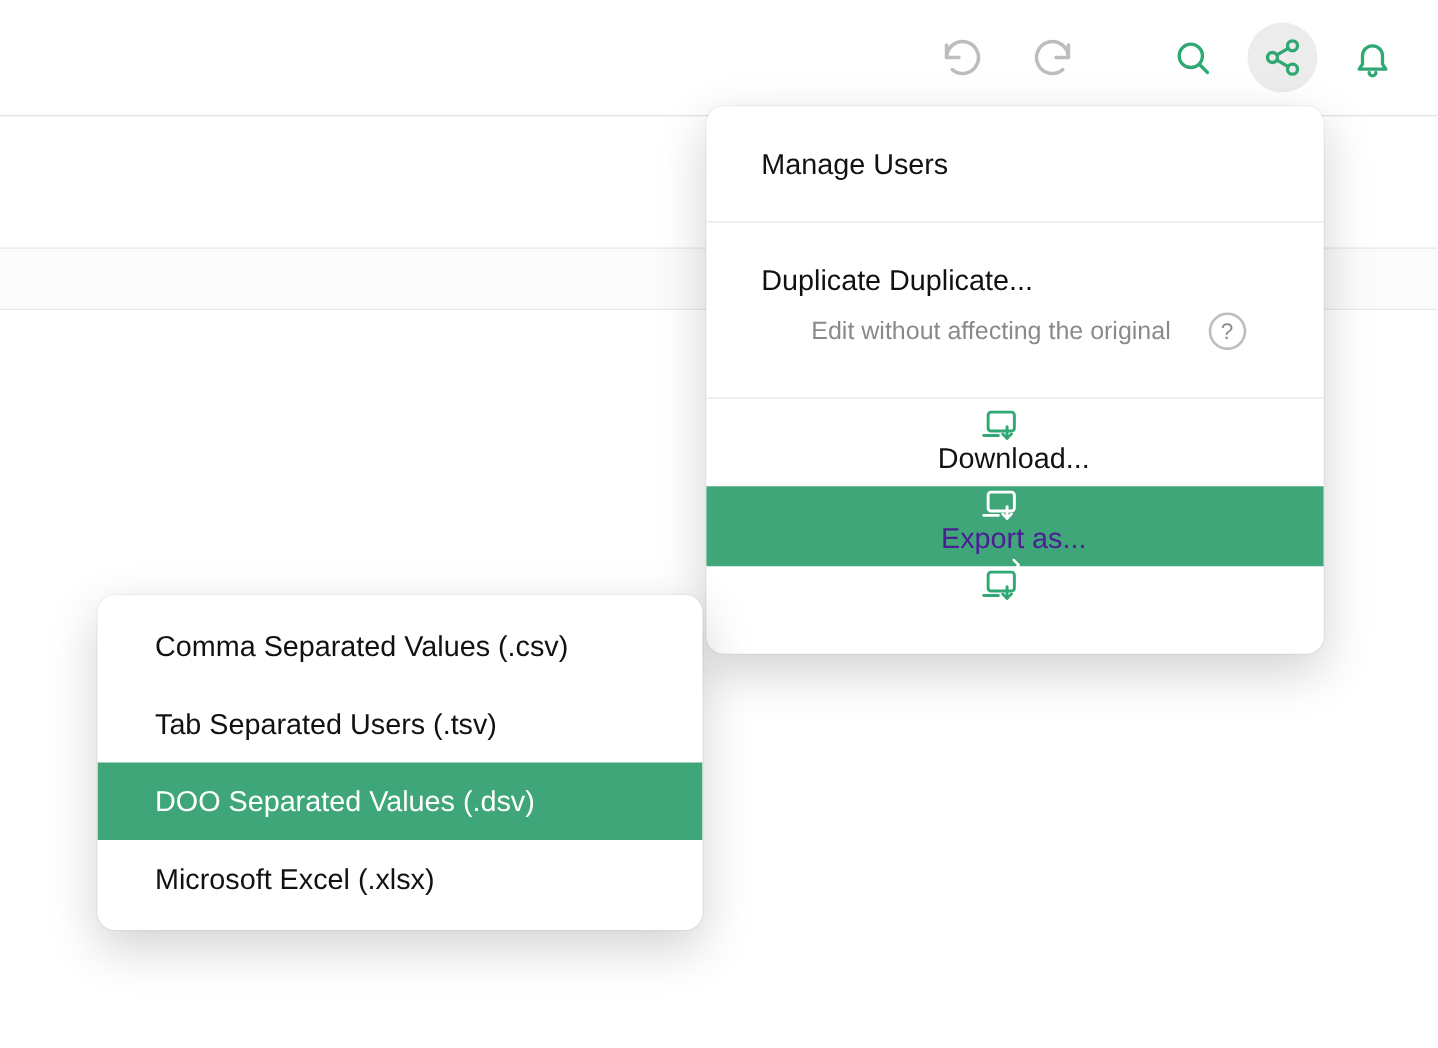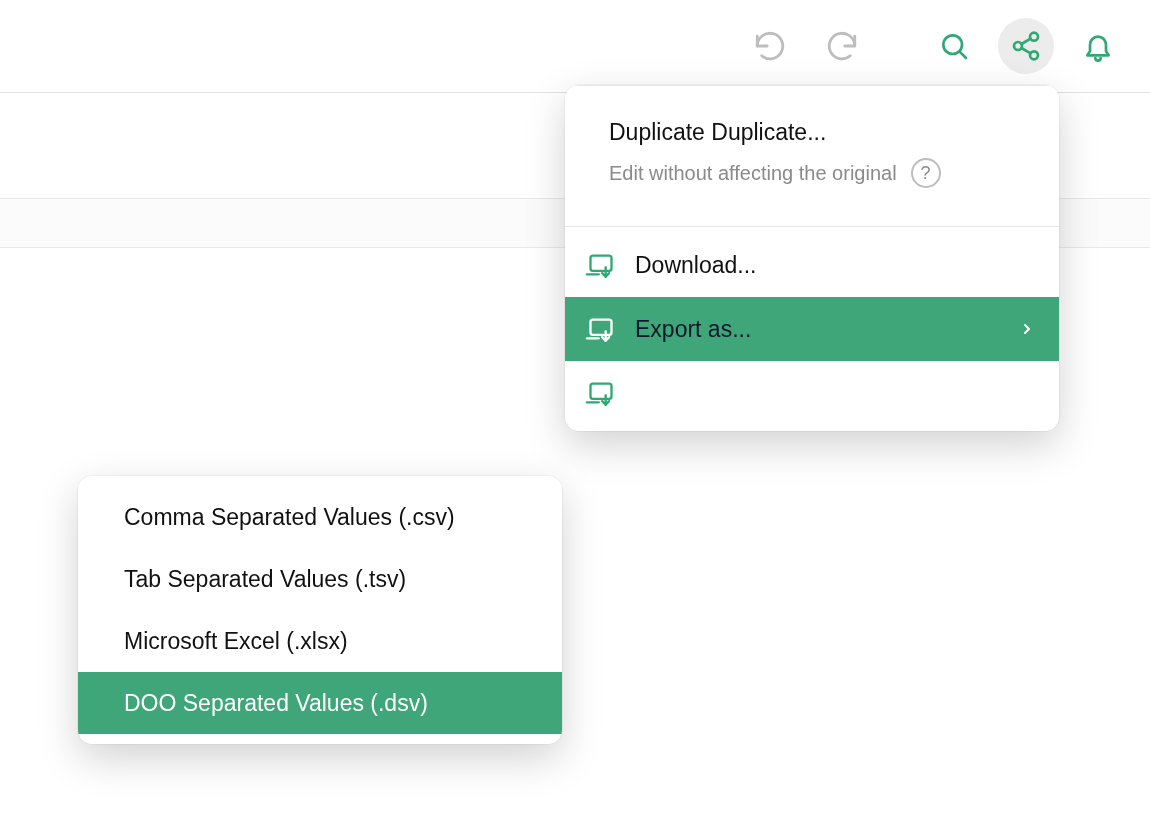--- a/index.html
+++ b/index.html
@@ -38,30 +38,31 @@
       overflow: hidden;
       font-size: 23px;
       color: #111;
     }
     .menu .section { padding: 14px 0; }
     .menu .divider { height: 1px; background: #e6e6e6; }
     .menu .item {
       display: flex; align-items: center; height: 64px;
       padding: 0 24px 0 44px; position: relative; cursor: default;
     }
-    .menu .item.with-icon { padding-left: 22px; }
+    .menu .item.with-icon { padding-left: 22px; flex-direction: column; }
     .menu .item .icon-slot { width: 48px; display: flex; align-items: center; justify-content: flex-start; }
     .menu .item .label { flex: 1; }
     .menu .item .chev { width: 20px; display: flex; justify-content: flex-end; }
-    .menu .item.hover { background: #3ea679; color: #0f172a; }
+    .menu .item.hover { background: #3ea679; color: #4c1d95; }
     .menu .item.hover svg.ic path, .menu .item.hover svg.ic rect, .menu .item.hover svg.ic line, .menu .item.hover svg.ic polyline { stroke: #fff; }
     .menu .note {
-      display: flex; align-items: center; gap: 14px;
+      display: flex; align-items: center; gap: 30px;
       padding: 0 24px 24px 44px; color: #8a8a8a; font-size: 20px;
       margin-top: -6px;
+      margin-left: 40px;
     }
     .menu .note .help {
       width: 30px; height: 30px; border: 2px solid #bdbdbd; border-radius: 50%;
       display: flex; align-items: center; justify-content: center; font-size: 18px; color: #8a8a8a;
     }
 
     
     .submenu {
       position: absolute;
       top: 476px; left: 78px; width: 484px;
@@ -116,20 +117,25 @@
       <svg class="ic" width="32" height="32" viewBox="0 0 24 24" fill="none" stroke="#2fa874" stroke-width="2" stroke-linecap="round" stroke-linejoin="round">
         <path d="M18 16v-5a6 6 0 1 0-12 0v5l-2 3h16z"></path>
         <path d="M10 21a2 2 0 0 0 4 0"></path>
       </svg>
     </div>
   </div>
 
   <div class="band"></div>
 
   <div class="menu">
+    <div class="section">
+      <div class="item sec2">
+        <span class="label">Manage Users</span>
+      </div>
+    </div>
     <div class="divider"></div>
     <div class="section">
       <div class="item sec2">
         <span class="label">Duplicate Duplicate...</span>
       </div>
       <div class="note">
         <span>Edit without affecting the original</span>
         <span class="help">?</span>
       </div>
     </div>
@@ -173,23 +179,23 @@
         </span>
       </div>
     </div>
   </div>
 
   <div class="submenu">
     <div class="sitem">
       <span>Comma Separated Values (.csv)</span>
     </div>
     <div class="sitem">
-      <span>Tab Separated Values (.tsv)</span>
+      <span>Tab Separated Users (.tsv)</span>
+    </div>
+    <div class="sitem hover">
+      <span>DOO Separated Values (.dsv)</span>
     </div>
     <div class="sitem">
       <span>Microsoft Excel (.xlsx)</span>
     </div>
-    <div class="sitem hover">
-      <span>DOO Separated Values (.dsv)</span>
-    </div>
   </div>
 
 </div>
 
 </body></html>

